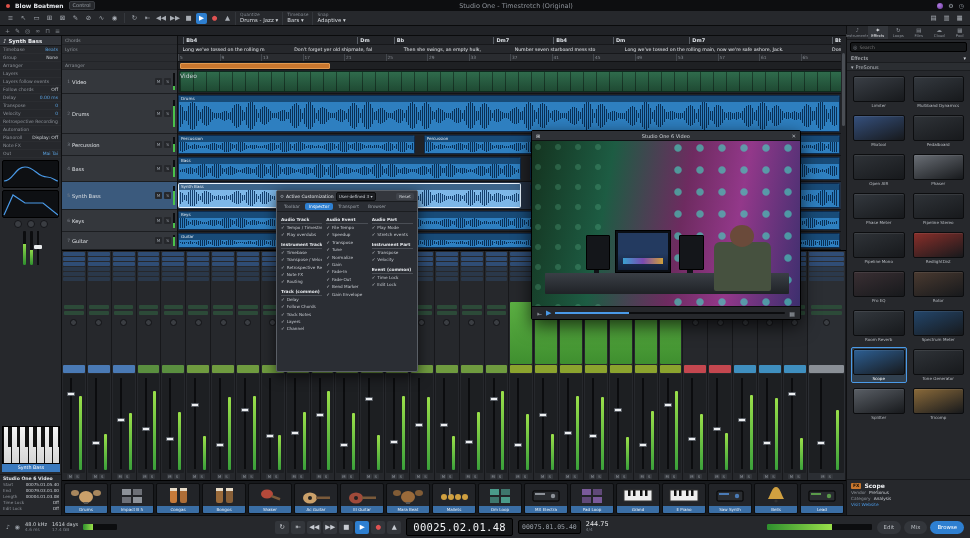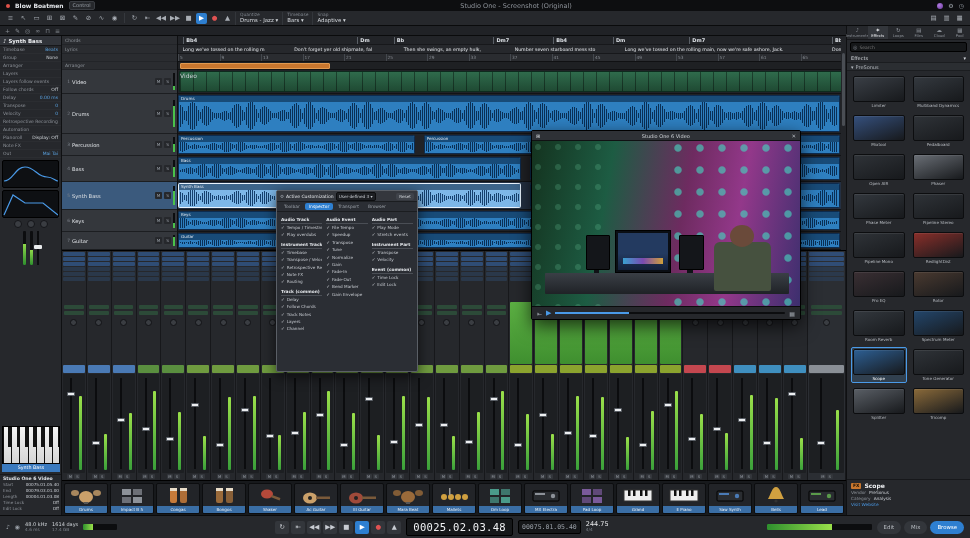--- a/index.html
+++ b/index.html
@@ -190,21 +190,21 @@
   .dlg-it{display:flex;gap:2px;align-items:center;font-size:4.2px;color:#c4c8ce;line-height:6.4px;white-space:nowrap;overflow:hidden}
   .dlg-it .ck{color:#d5d9de;font-size:4.4px}
 </style>
 </head>
 <body>
 
 <div id="menubar">
   <span class="mb-dot" style="background:#e0524a"></span>
   <span class="mb-proj">Blow Boatmen</span>
   <span class="mb-box">Control</span>
-  <span class="mb-title">Studio One - Screenshot (Original)</span>
+  <span class="mb-title">Studio One - Timestretch (Original)</span>
   <span class="mb-avatar"></span>
   <span class="mb-ic">⚙</span>
   <span class="mb-ic">◷</span>
 </div>
 
 <div id="toolbar">
   <span id="tb-tools" style="display:flex;gap:2px">
       <span class="tb-ic">≡</span>
       <span class="tb-ic">↖</span>
       <span class="tb-ic">▭</span>
@@ -3466,21 +3466,21 @@
   <span id="tp-buttons" style="display:flex;gap:2px">
       <span class="tp-btn">↻</span>
       <span class="tp-btn">⇤</span>
       <span class="tp-btn">◀◀</span>
       <span class="tp-btn">▶▶</span>
       <span class="tp-btn">■</span>
       <span class="tp-btn play">▶</span>
       <span class="tp-btn rec">●</span>
       <span class="tp-btn">▲</span>
     </span>
-  <span class="tp-time">00025.02.03.48</span>
+  <span class="tp-time">00025.02.01.48</span>
   <span class="tp-time2">00075.01.05.40</span>
   <span class="tp-stack tp-tempo">
     <span class="a">244.75</span>
     <span class="b">4/4</span>
   </span>
   <span class="tb-spacer"></span>
   <span class="hmeter">
       <i></i>
     </span>
   <span id="mode-buttons" style="display:flex;gap:3px">

